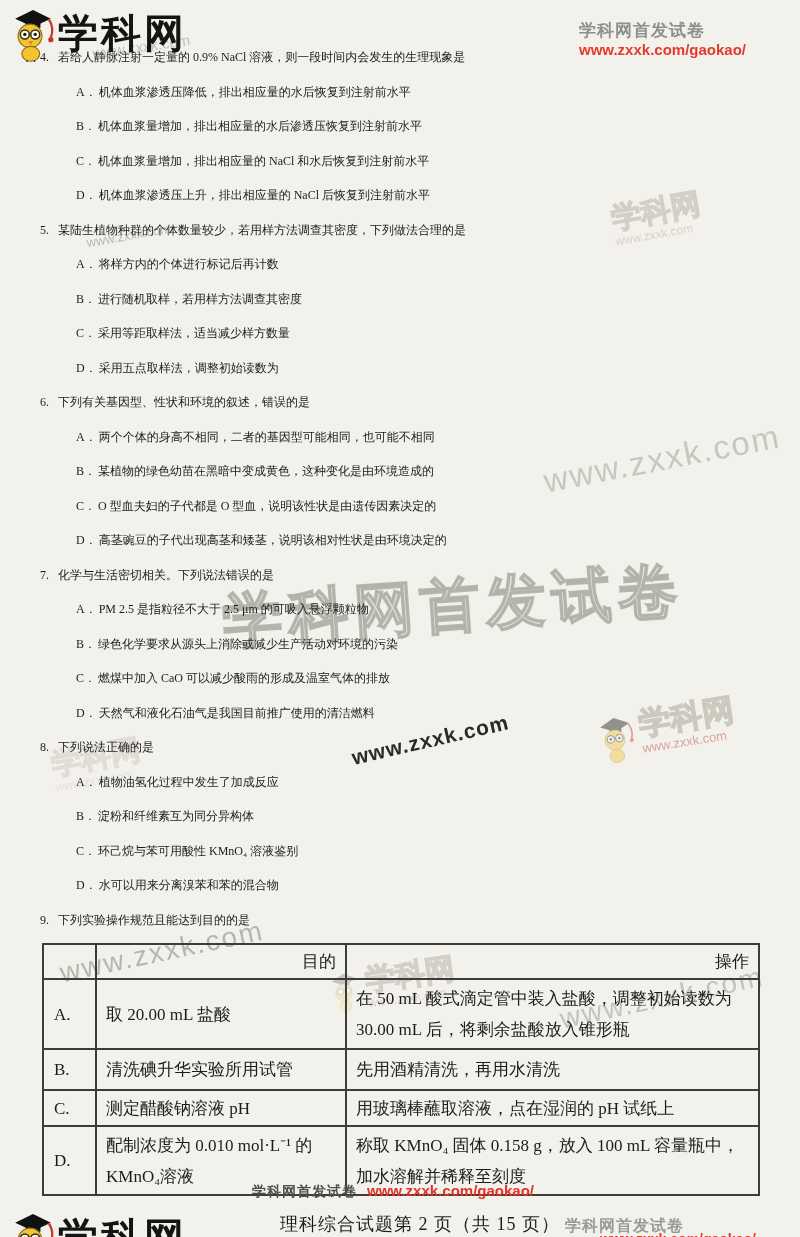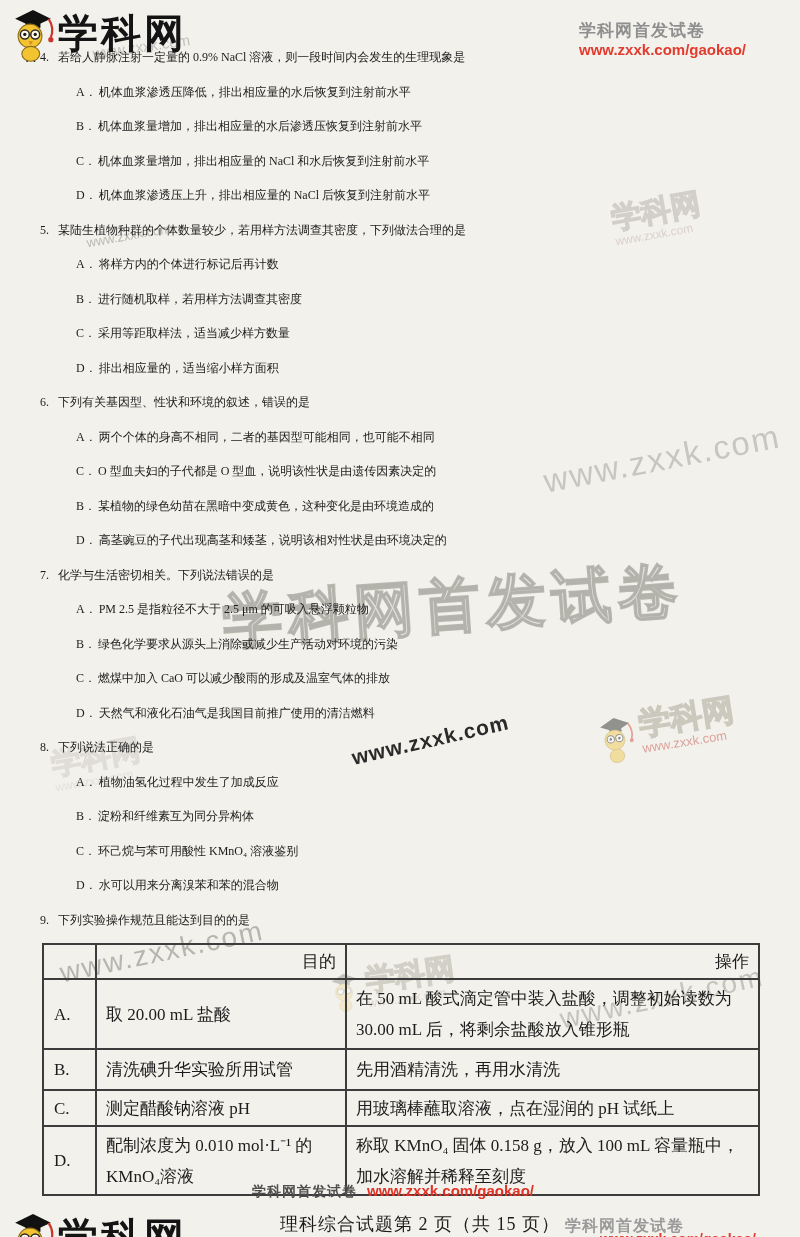--- a/index.html
+++ b/index.html
@@ -166,30 +166,30 @@
       <div class="line opt"><span class="olabel">D．</span><span>机体血浆渗透压上升，排出相应量的 NaCl 后恢复到注射前水平</span></div>
     </div>
 
     <div>
       <div class="line stem">
         <span class="qnum">5.</span><span>某陆生植物种群的个体数量较少，若用样方法调查其密度，下列做法合理的是</span>
       </div>
       <div class="line opt"><span class="olabel">A．</span><span>将样方内的个体进行标记后再计数</span></div>
       <div class="line opt"><span class="olabel">B．</span><span>进行随机取样，若用样方法调查其密度</span></div>
       <div class="line opt"><span class="olabel">C．</span><span>采用等距取样法，适当减少样方数量</span></div>
-      <div class="line opt"><span class="olabel">D．</span><span>排出相应量的，适当缩小样方面积</span></div>
+      <div class="line opt"><span class="olabel">D．</span><span>采用五点取样法，调整初始读数为</span></div>
     </div>
 
     <div>
       <div class="line stem">
         <span class="qnum">6.</span><span>下列有关基因型、性状和环境的叙述，错误的是</span>
       </div>
       <div class="line opt"><span class="olabel">A．</span><span>两个个体的身高不相同，二者的基因型可能相同，也可能不相同</span></div>
+      <div class="line opt"><span class="olabel">B．</span><span>某植物的绿色幼苗在黑暗中变成黄色，这种变化是由环境造成的</span></div>
       <div class="line opt"><span class="olabel">C．</span><span>O 型血夫妇的子代都是 O 型血，说明该性状是由遗传因素决定的</span></div>
-      <div class="line opt"><span class="olabel">B．</span><span>某植物的绿色幼苗在黑暗中变成黄色，这种变化是由环境造成的</span></div>
       <div class="line opt"><span class="olabel">D．</span><span>高茎豌豆的子代出现高茎和矮茎，说明该相对性状是由环境决定的</span></div>
     </div>
 
     <div>
       <div class="line stem">
         <span class="qnum">7.</span><span>化学与生活密切相关。下列说法错误的是</span>
       </div>
       <div class="line opt"><span class="olabel">A．</span><span>PM 2.5 是指粒径不大于 2.5 μm 的可吸入悬浮颗粒物</span></div>
       <div class="line opt"><span class="olabel">B．</span><span>绿色化学要求从源头上消除或减少生产活动对环境的污染</span></div>
       <div class="line opt"><span class="olabel">C．</span><span>燃煤中加入 CaO 可以减少酸雨的形成及温室气体的排放</span></div>

